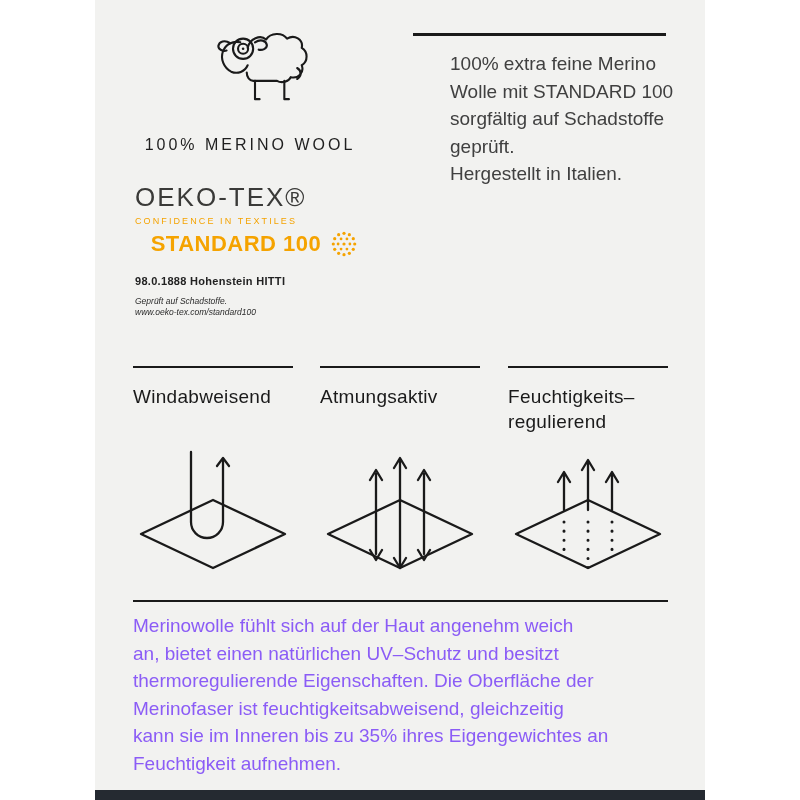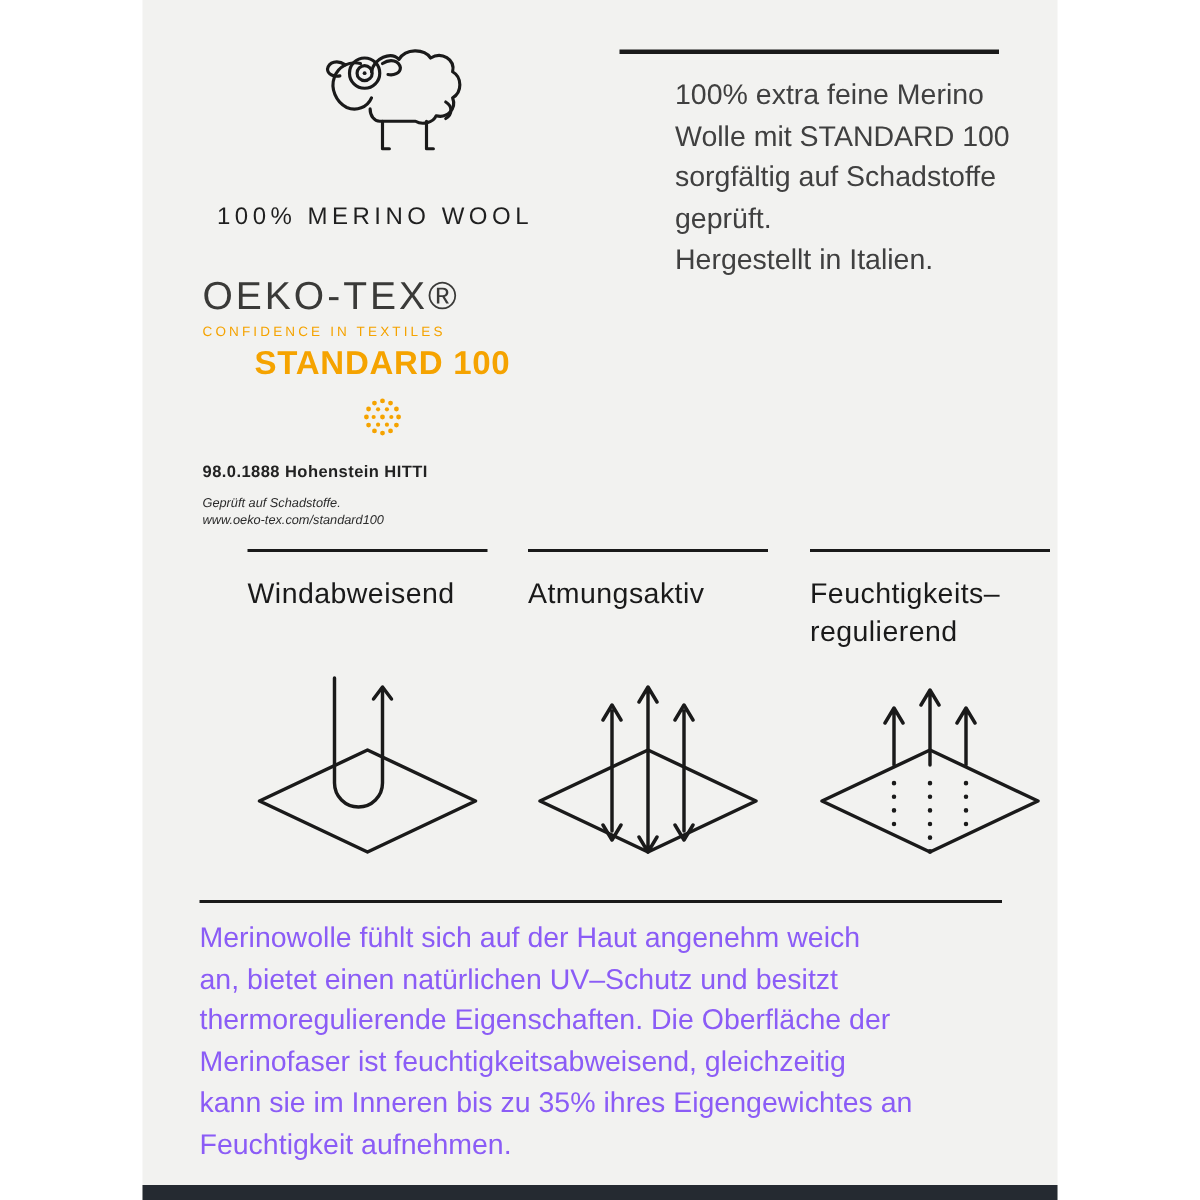--- a/index.html
+++ b/index.html
@@ -16,29 +16,29 @@
                 font-size:16px; letter-spacing:3px; color:#1f1f1f; }
 
   
   .intro-rule { left:318px; top:33px; width:253px; height:3px; background:#1a1a1a; }
   .intro { left:318px; top:50px; width:270px; font-size:19px; line-height:27.5px; color:#404040;margin-left:37px; }
 
   
   .cert { left:40px; top:182px; width:240px; }
   .cert-brand { font-size:26px; letter-spacing:2px; color:#3a3a38; }
   .cert-tagline { font-size:9px; letter-spacing:2.1px; color:#f5a300; margin-top:3px; }
-  .cert-standard-row { display:flex; justify-content:center; align-items:center; gap:8px; margin-top:3px;flex-direction:column; }
+  .cert-standard-row { display:flex; justify-content:center; align-items:center; gap:8px; margin-top:3px; }
   .cert-standard { font-size:22px; font-weight:700; color:#f5a300; letter-spacing:0.5px; }
   .flower { width:30px; height:30px; }
   .cert-number { font-size:11px; font-weight:700; color:#222; margin-top:16px; letter-spacing:0.3px; }
   .cert-note { font-size:8.5px; color:#2b2b2b; line-height:11px;font-style:italic; }
   .cert-note.first { margin-top:9px; }
 
   
-  .feature { top:366px; width:160px; height:225px;margin-left:32px; }
+  .feature { top:366px; width:160px; height:225px; }
   .f1 { left:38px; } .f2 { left:225px; } .f3 { left:413px; }
   .feat-rule { position:absolute; top:0; left:0; width:160px; height:2px; background:#1a1a1a; }
   .feat-label { position:absolute; top:18px; left:0; width:160px; font-size:19px; line-height:25px; color:#1a1a1a; letter-spacing:0.3px; }
   .feat-icon { position:absolute; top:80px; left:0; width:160px; height:130px; }
 
   
   .body-rule { left:38px; top:600px; width:535px; height:2px; background:#1a1a1a; }
   .body-text { left:38px; top:612px; width:550px; font-size:19px; line-height:27.5px; color:#8b5cf6; }
 
   

